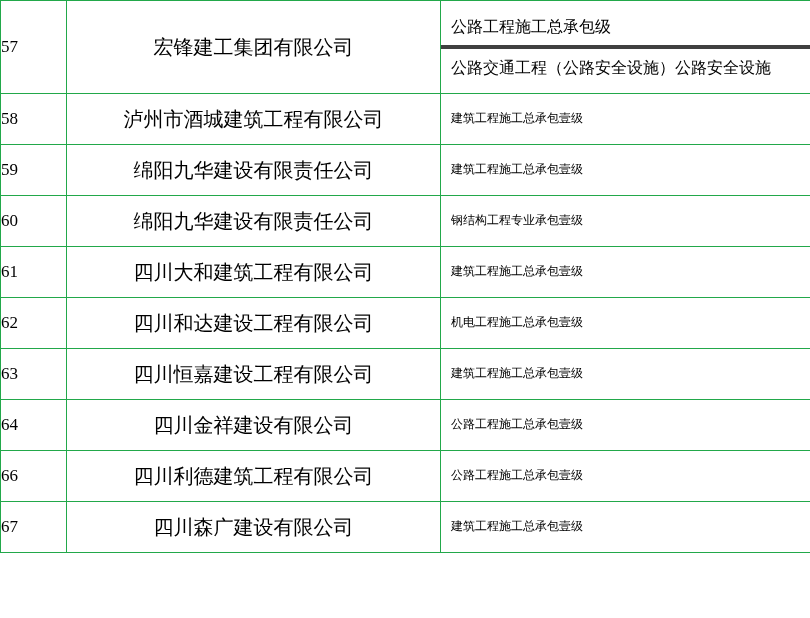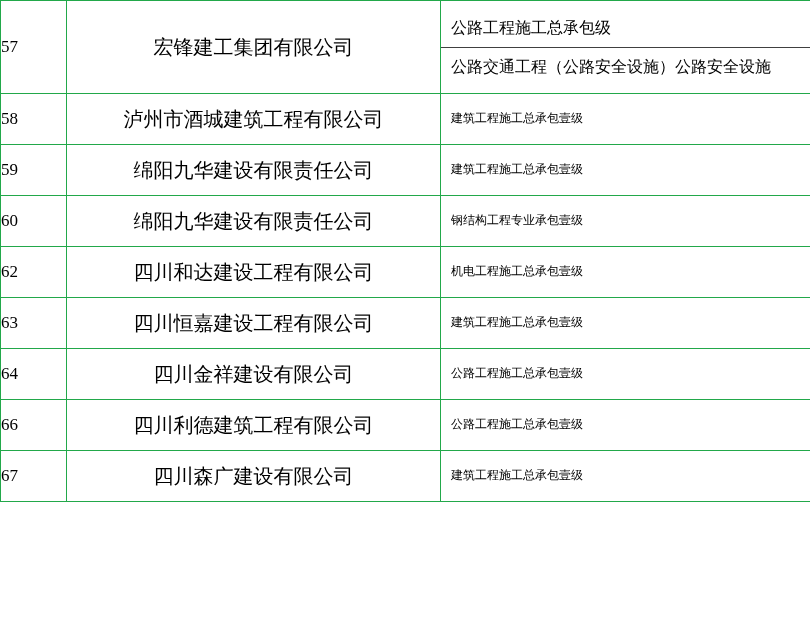--- a/index.html
+++ b/index.html
@@ -50,21 +50,21 @@
     padding: 6px 10px 6px 12px;
   }
   .cell-qual {
     padding: 0;
     vertical-align: top;
   }
   .qual-line {
     font-size: 16px;
     line-height: 1.45;
     padding: 7px 8px 7px 10px;
-    border-bottom: 1px solid #404040;
+    border-bottom: 4px solid #404040;
     box-sizing: border-box;
   }
   .qual-line:last-child {
     border-bottom: none;
   }
   .qual-single {
     font-size: 12px;
     line-height: 1.45;
     padding: 6px 8px 6px 10px;
   }
@@ -110,20 +110,27 @@
       </tr>
 
       <tr class="row-std">
         <td class="cell-index">60</td>
         <td class="cell-name">绵阳九华建设有限责任公司</td>
         <td class="cell-qual">
           <div class="qual-single">钢结构工程专业承包壹级</div>
         </td>
       </tr>
 
+      <tr class="row-std">
+        <td class="cell-index">61</td>
+        <td class="cell-name">四川大和建筑工程有限公司</td>
+        <td class="cell-qual">
+          <div class="qual-single">建筑工程施工总承包壹级</div>
+        </td>
+      </tr>
 
       <tr class="row-std">
         <td class="cell-index">62</td>
         <td class="cell-name">四川和达建设工程有限公司</td>
         <td class="cell-qual">
           <div class="qual-single">机电工程施工总承包壹级</div>
         </td>
       </tr>
 
       <tr class="row-std">

